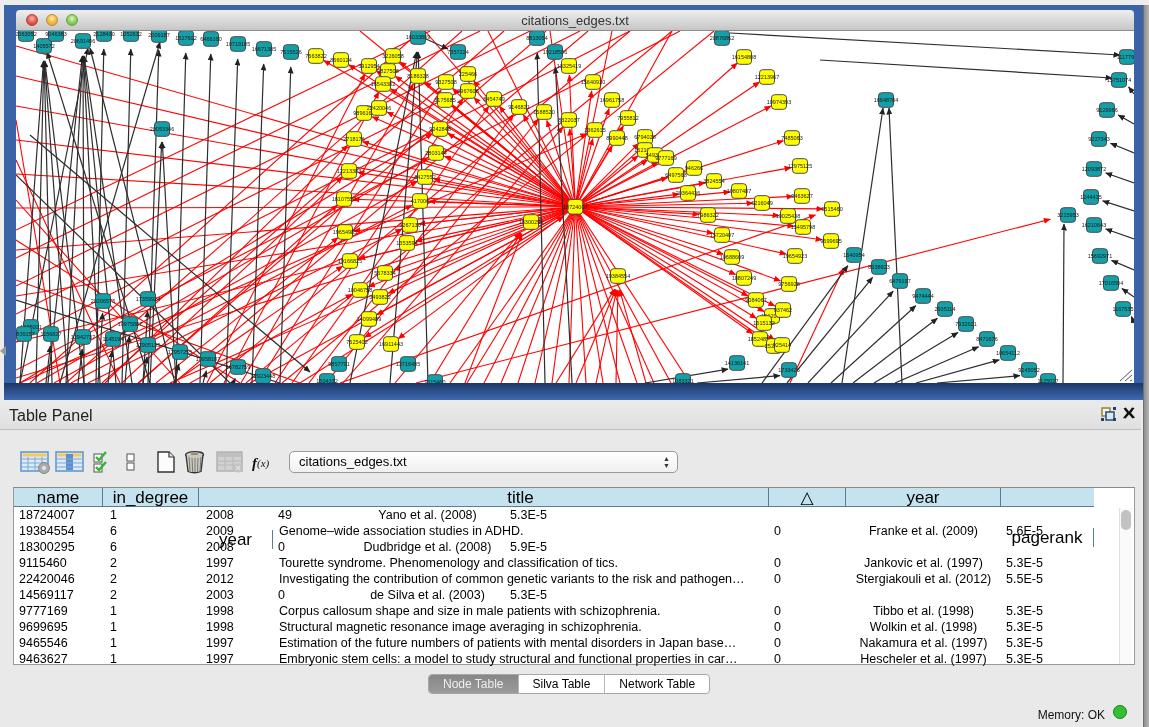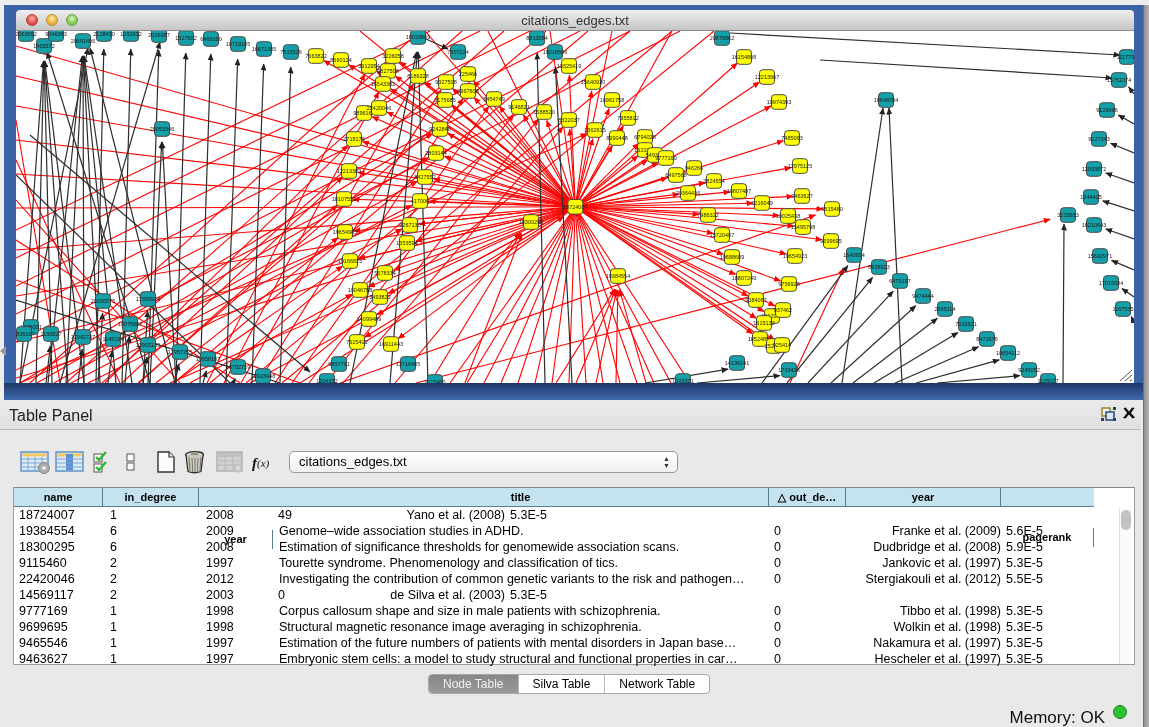--- a/index.html
+++ b/index.html
@@ -21,43 +21,43 @@
 .phead { position:absolute; left:0; top:0; width:100%; height:30px;
   background:linear-gradient(#ebebeb,#e0e0e0); border-bottom:1px solid #bdbdbd; }
 .phead .t { position:absolute; left:9px; top:7px; font-size:16px; color:#222; }
 .toolbar { position:absolute; left:0; top:31px; width:100%; height:56px; }
 .combo { position:absolute; left:289px; top:20px; width:389px; height:22px; background:linear-gradient(#fff,#f0f0f0);
   border:1px solid #9a9a9a; border-radius:5px; font-size:13px; color:#000; line-height:20px; padding-left:9px; }
 .combo .ar { position:absolute; right:7px; top:3px; font-size:7px; color:#333; line-height:7px; text-align:center; }
 .tablewrap { position:absolute; left:13px; top:87px; width:1122px; height:178px; background:#fff;
   border:1px solid #9a9a9a; border-top:1px solid #888; }
 .thead { position:absolute; left:0; top:0; height:19px; width:1080px; display:flex; background:#c5e3ef;
-  border-bottom:1px solid #5a7f8f; font-size:11px; color:#000;font-weight:bold; }
+  border-bottom:1px solid #5a7f8f; font-size:17px; color:#000; }
 .thead div { text-align:center; border-right:1px solid #567f91; line-height:19px; height:19px; overflow:hidden;}
 .tbody { position:absolute; left:0; top:20px; width:1080px; }
 .tr { display:flex; height:16px; font-size:12.5px; color:#000; white-space:nowrap; }
 .tr div { overflow:hidden; }
 .c1 { width:89px; padding-left:5px; }
 .c2 { width:96px; padding-left:7px; }
 .c3 { width:74px; padding-left:7px; }
 .c4 { width:496px; padding-left:6px; }
 .c5 { width:77px; padding-left:5px; }
-.c6 { width:155px; text-align:right; }
+.c6 { width:155px; text-align:center; }
 .c7 { width:93px; padding-left:5px; }
 .h1 { width:89px; } .h2 { width:96px; } .h3 { width:74px;margin-top:42px; } .h4 { width:496px; }
 .h5 { width:77px; } .h6 { width:155px; } .h7 { width:93px;margin-top:40px; }
 .vsb { position:absolute; right:2px; top:20px; width:13px; height:156px; background:#fafafa;
   border-left:1px solid #e0e0e0; }
 .vsb .th { position:absolute; left:1px; top:2px; width:10px; height:20px; background:#c2c2c2; border-radius:5px; }
 .seg { position:absolute; left:428px; top:274px; height:20px; display:flex; font-size:12px;
   border:1px solid #a6a6a6; border-radius:4px; overflow:hidden; background:#fff; }
 .seg div { padding:0 14px; line-height:19px; }
 .seg .on { background:linear-gradient(#878787,#9a9a9a); color:#efefef; }
 .seg .sep { padding:0; width:1px; background:#b8b8b8; }
-.mem { position:absolute; right:36px; top:308px; font-size:17px; color:#111; }
+.mem { position:absolute; right:36px; top:308px; font-size:12px; color:#111; }
 .memdot { position:absolute; right:14px; top:305px; width:14px; height:14px; border-radius:50%;
   background:#2fc12f; border:1.5px solid #1e7e1e; }
 .nl { font-size:5.5px; fill:#1a1a1a; text-anchor:middle; font-family:"Liberation Sans",sans-serif; }
 .re { stroke:#ff0000; stroke-width:1.1; fill:none; }
 .be { stroke:#2e2e2e; stroke-width:1.2; fill:none; }
 </style></head>
 <body>
 <div class="bluebg"></div>
 <div class="blueb"></div>
 <div class="titlebar">
@@ -966,21 +966,20 @@
           <div class="c3">2009</div>
           <div class="c4">Genome–wide association studies in ADHD.</div>
           <div class="c5">0</div>
           <div class="c6">Franke et al. (2009)</div>
           <div class="c7">5.6E-5</div>
         </div>
 <div class="tr">
           <div class="c1">18300295</div>
           <div class="c2">6</div>
           <div class="c3">2008</div>
-          <div class="c4">Estimation of significance thresholds for genomewide association scans.</div>
           <div class="c5">0</div>
           <div class="c6">Dudbridge et al. (2008)</div>
           <div class="c7">5.9E-5</div>
         </div>
 <div class="tr">
           <div class="c1">9115460</div>
           <div class="c2">2</div>
           <div class="c3">1997</div>
           <div class="c4">Tourette syndrome. Phenomenology and classification of tics.</div>
           <div class="c5">0</div>

